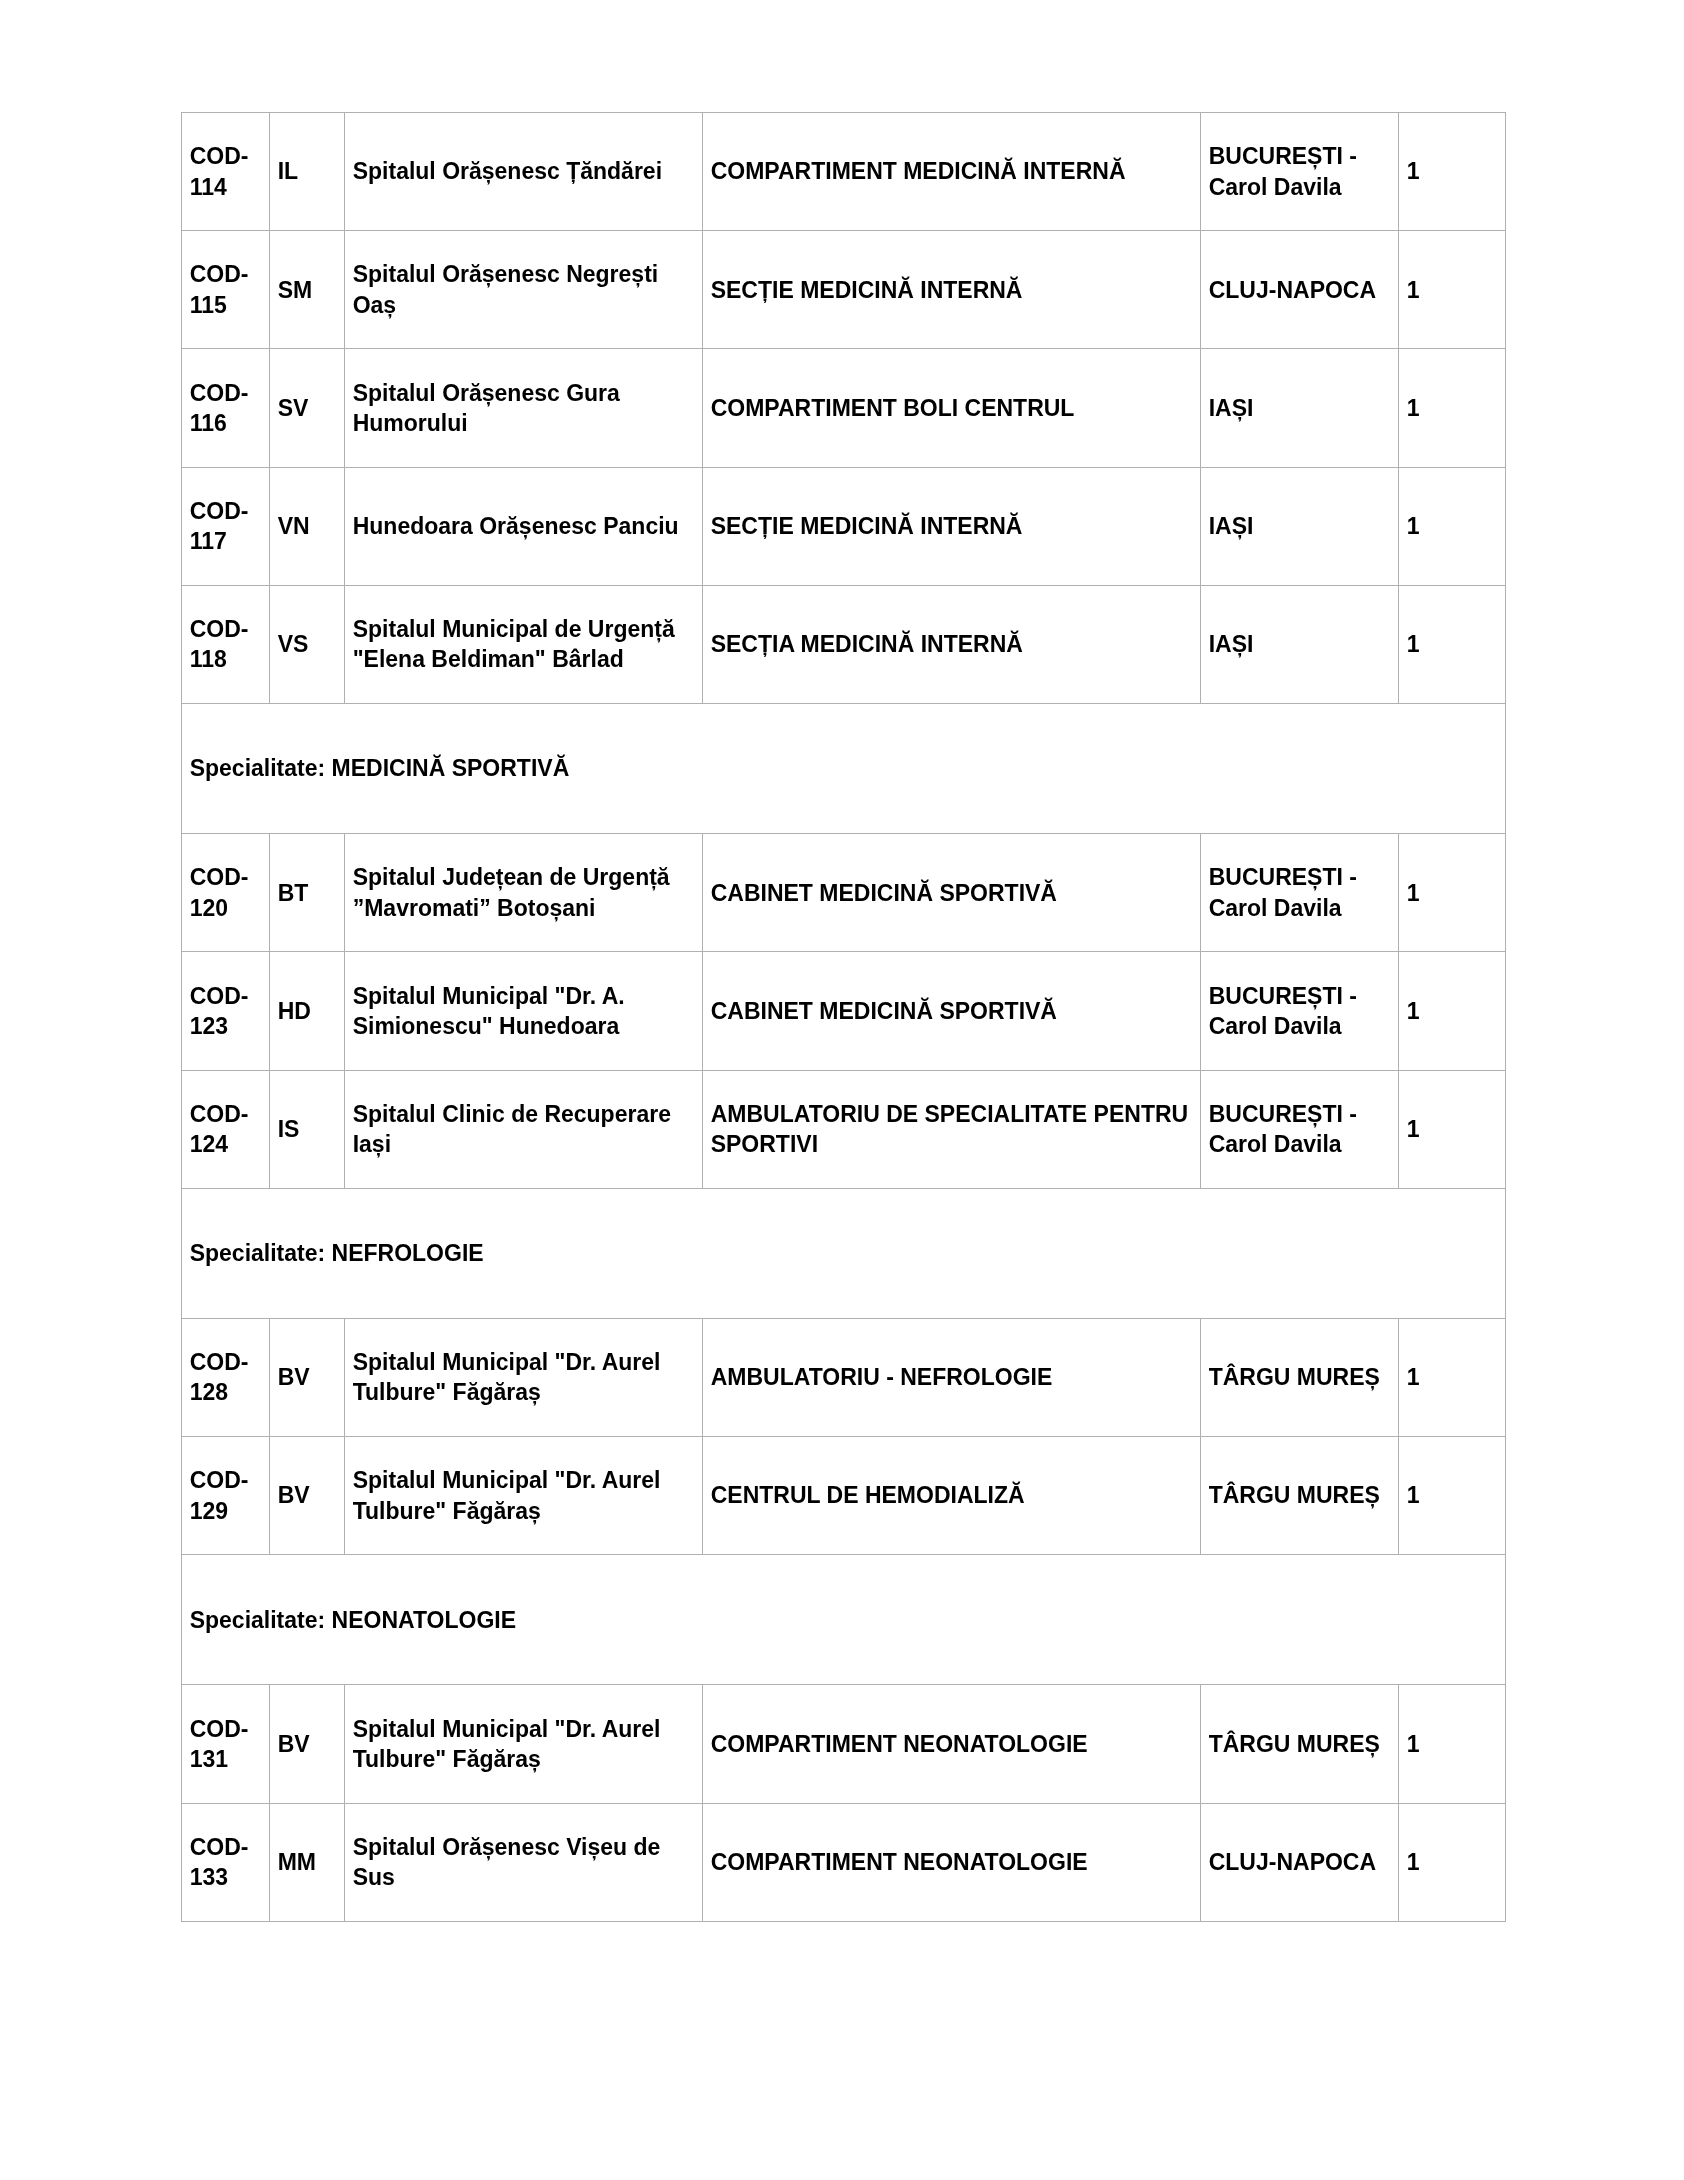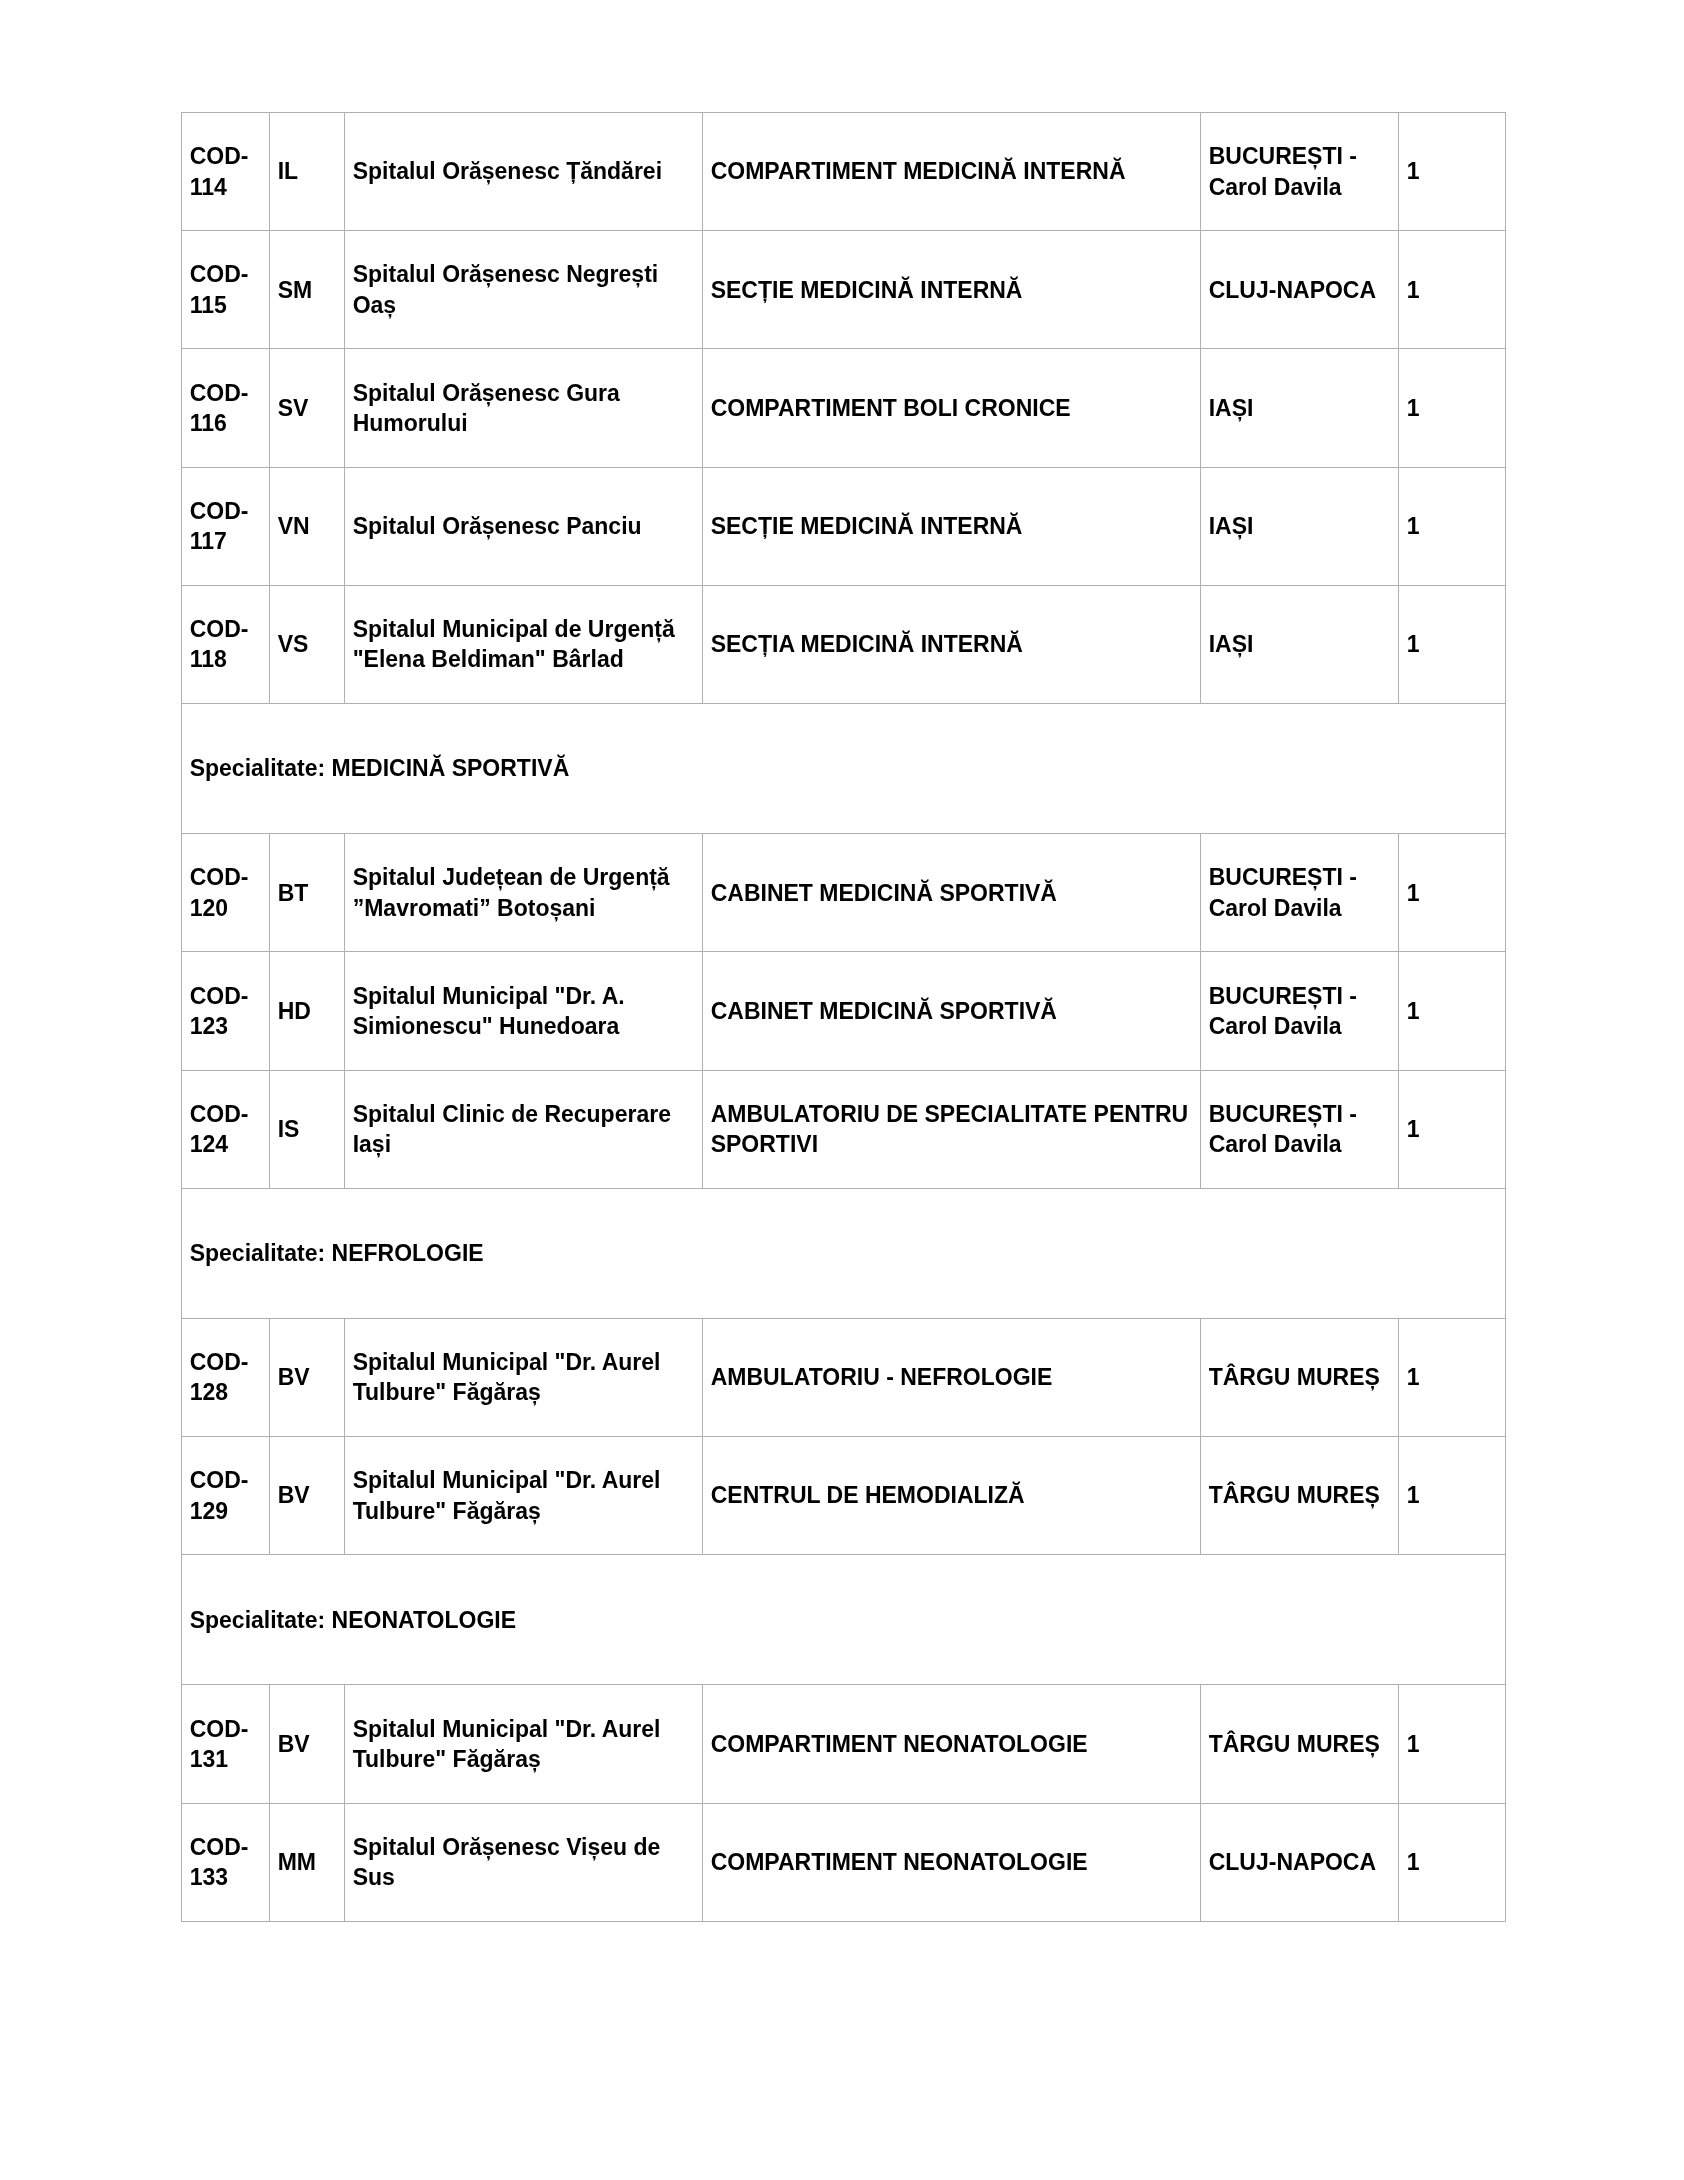--- a/index.html
+++ b/index.html
@@ -66,28 +66,28 @@
         <td>SM</td>
         <td>Spitalul Orășenesc Negrești Oaș</td>
         <td>SECȚIE MEDICINĂ INTERNĂ</td>
         <td>CLUJ-NAPOCA</td>
         <td>1</td>
       </tr>
       <tr class="data-row">
         <td>COD-116</td>
         <td>SV</td>
         <td>Spitalul Orășenesc Gura Humorului</td>
-        <td>COMPARTIMENT BOLI CRONICE</td>
+        <td>COMPARTIMENT BOLI CENTRUL</td>
         <td>IAȘI</td>
         <td>1</td>
       </tr>
       <tr class="data-row">
         <td>COD-117</td>
         <td>VN</td>
-        <td>Spitalul Orășenesc Panciu</td>
+        <td>Hunedoara Orășenesc Panciu</td>
         <td>SECȚIE MEDICINĂ INTERNĂ</td>
         <td>IAȘI</td>
         <td>1</td>
       </tr>
       <tr class="data-row">
         <td>COD-118</td>
         <td>VS</td>
         <td>Spitalul Municipal de Urgență "Elena Beldiman" Bârlad</td>
         <td>SECȚIA MEDICINĂ INTERNĂ</td>
         <td>IAȘI</td>

